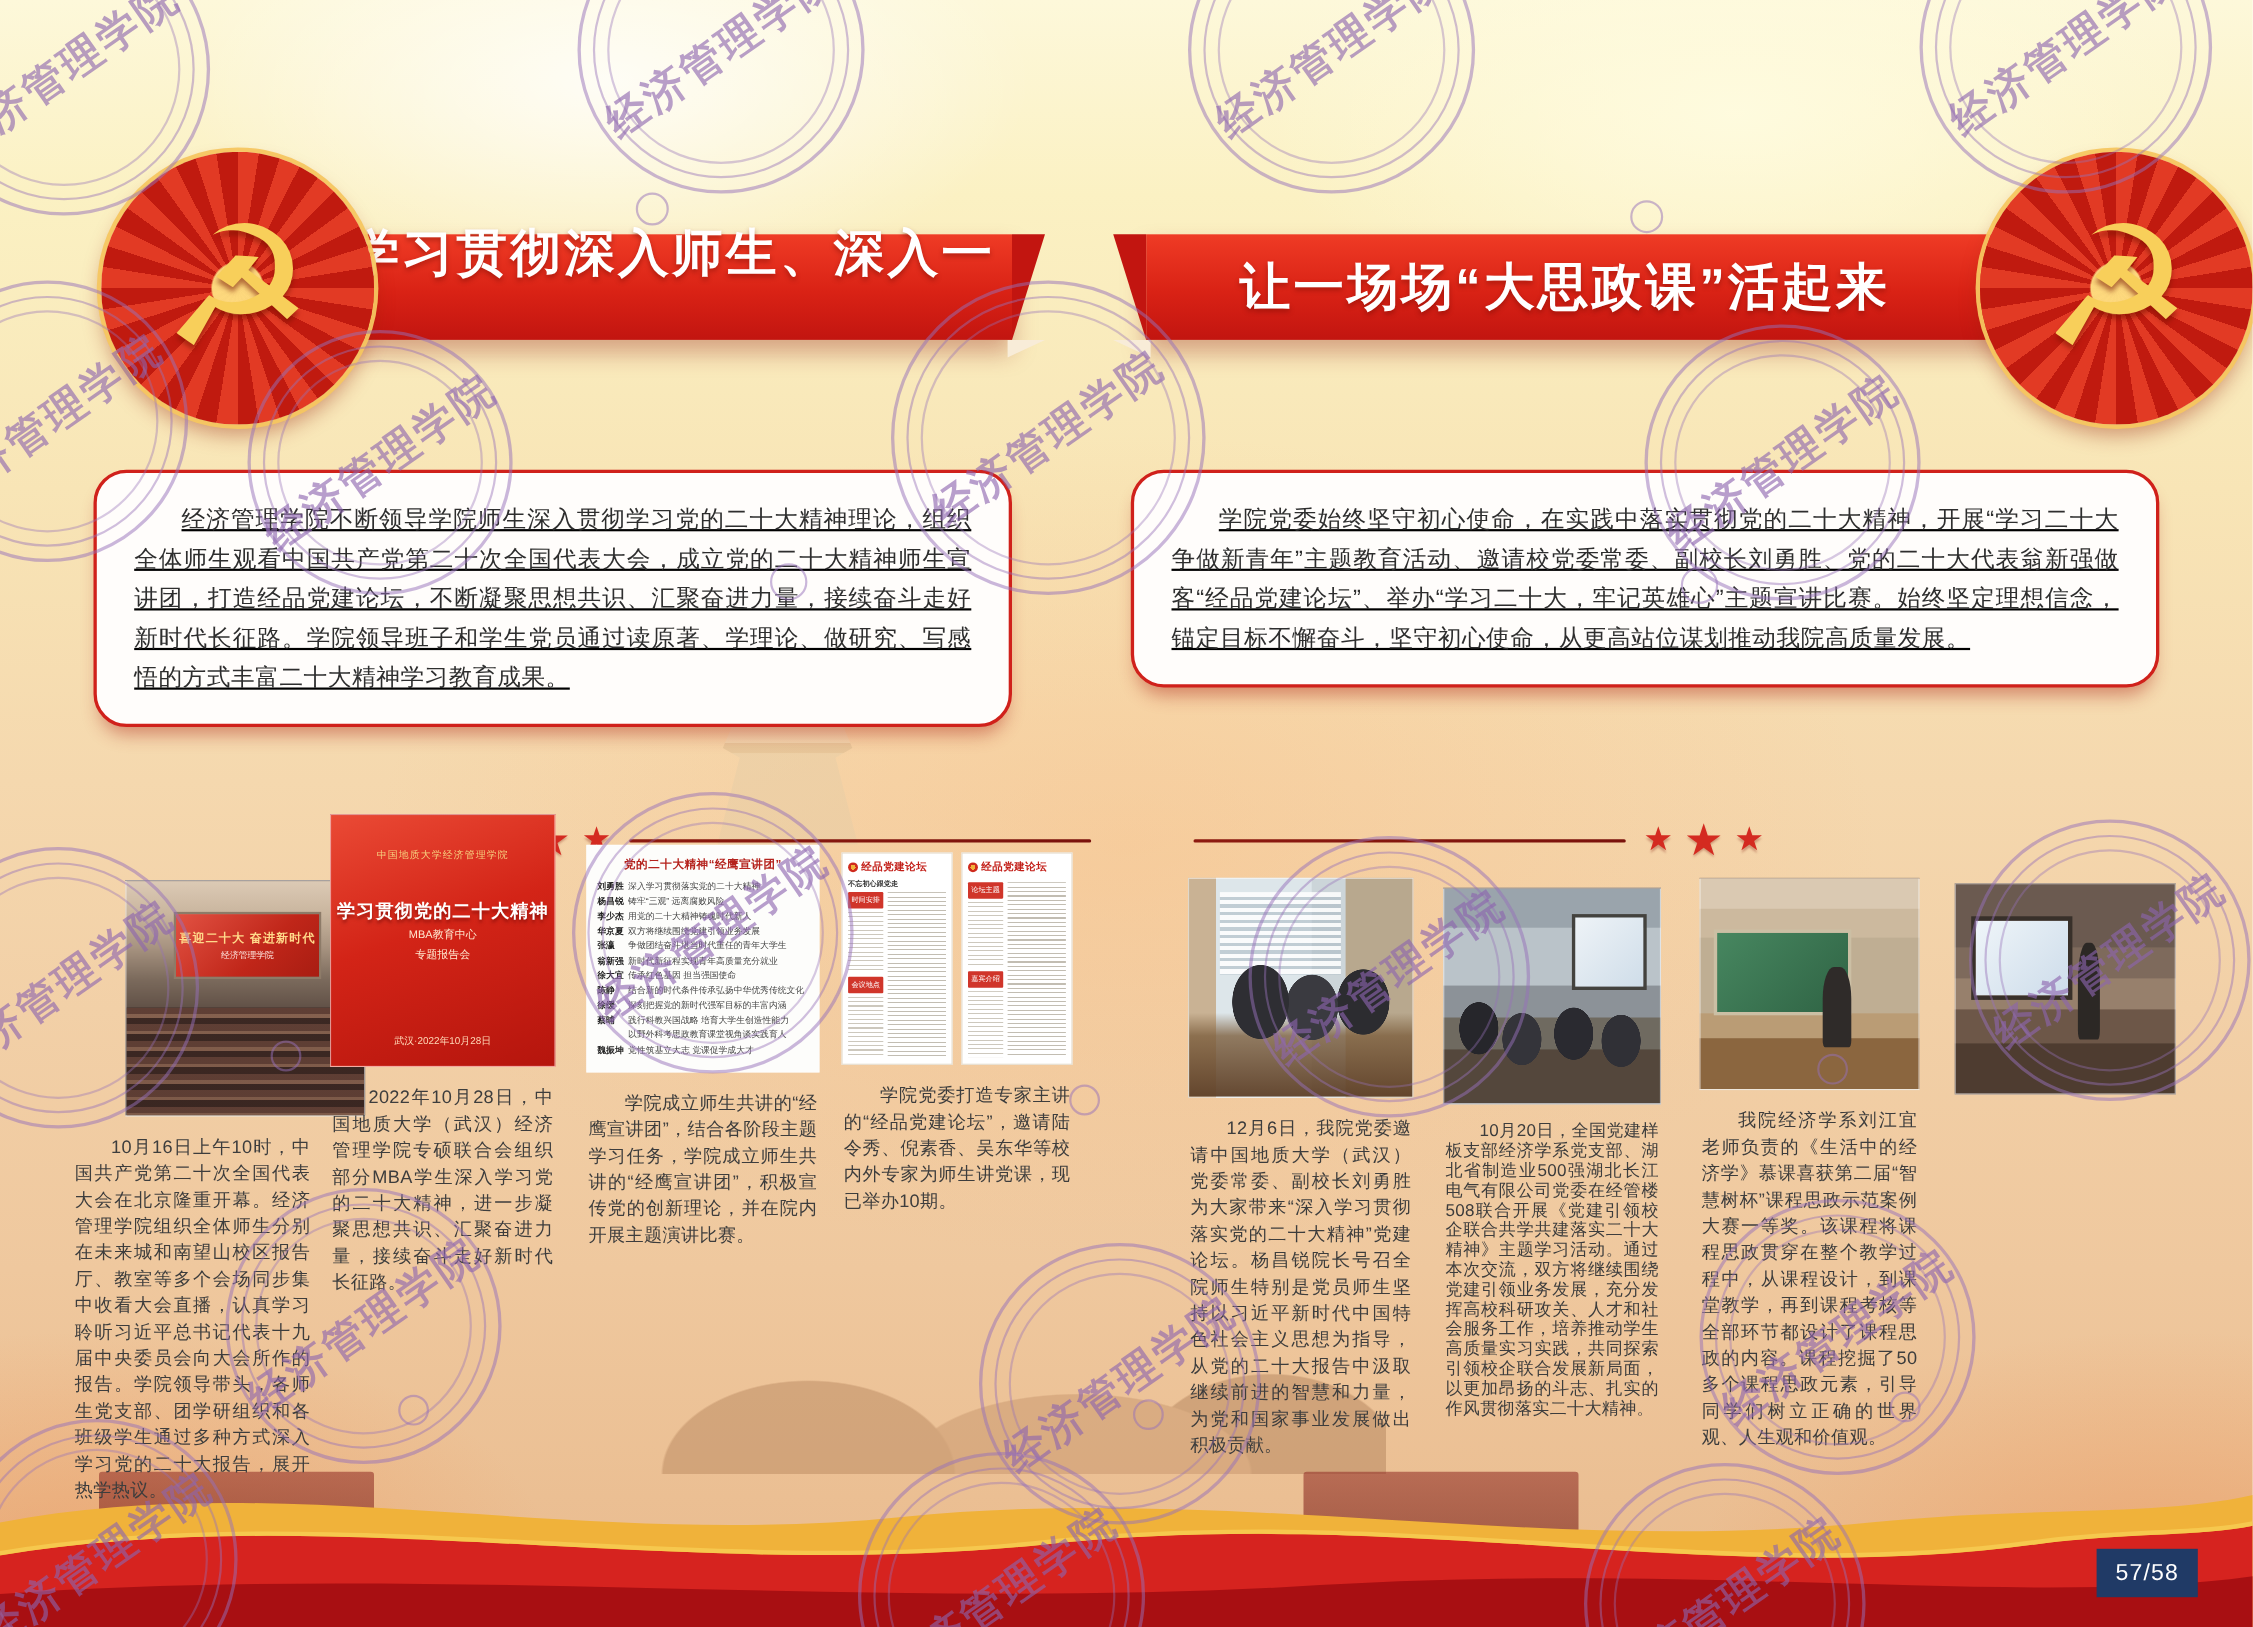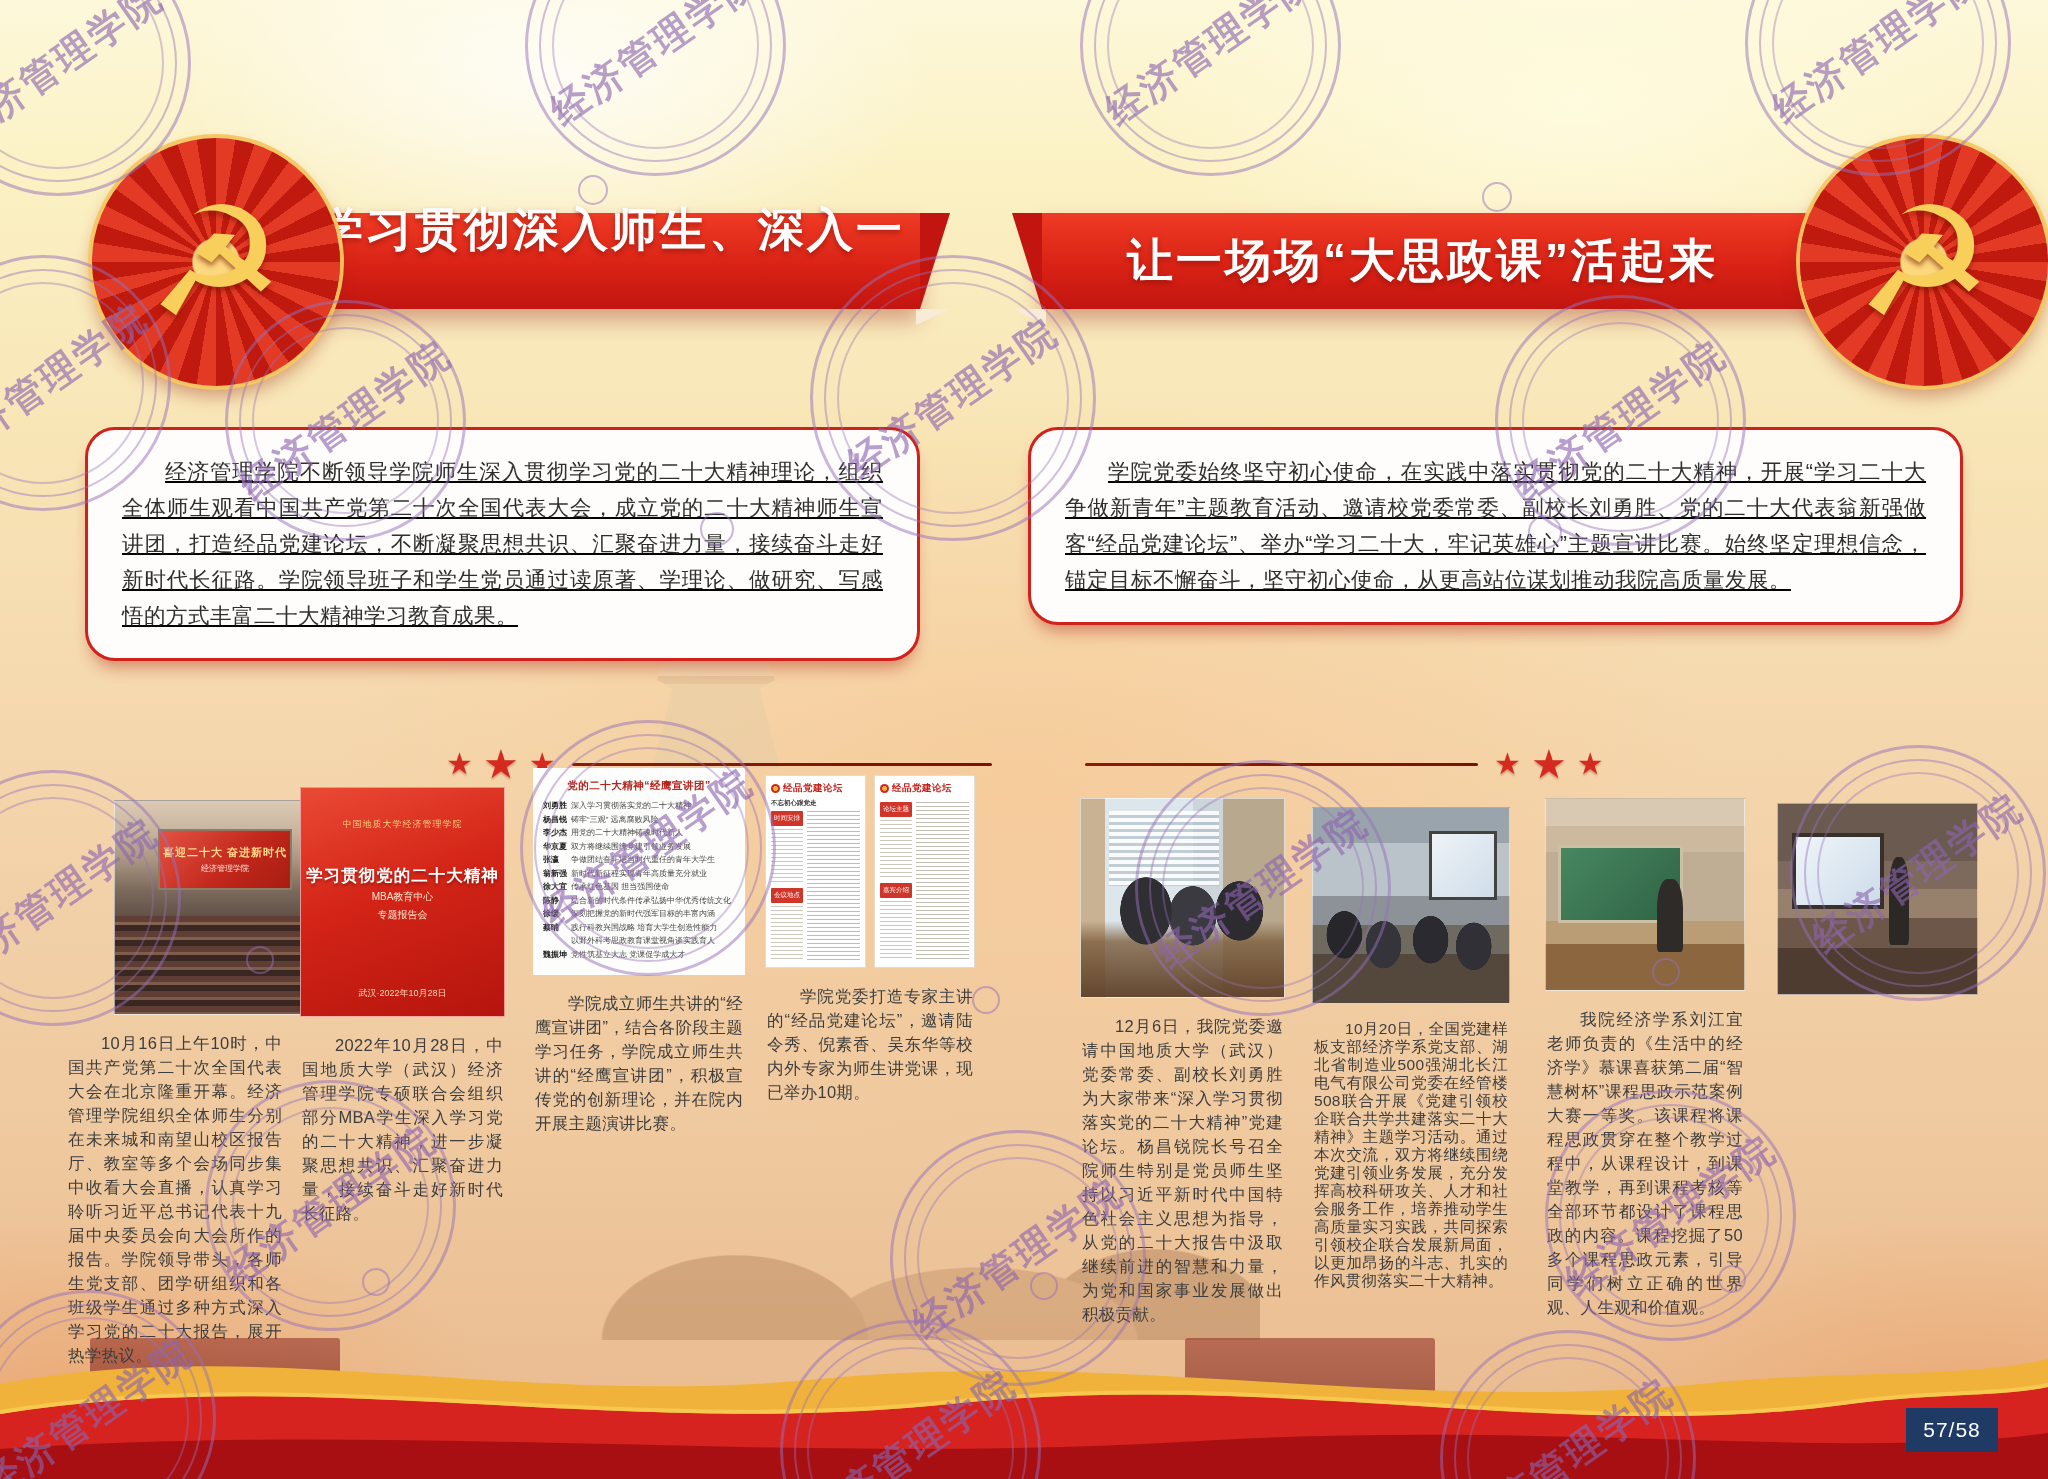--- a/index.html
+++ b/index.html
@@ -180,21 +180,21 @@
   <div class="col" style="left:66px;top:800px;width:218px;">
     <div class="photo ph1" style="height:215px;">
       <div class="ph1-screen">
         <span class="l1">喜迎二十大 奋进新时代</span>
         <span class="l2">经济管理学院</span>
       </div>
     </div>
     <p class="caption">10月16日上午10时，中国共产党第二十次全国代表大会在北京隆重开幕。经济管理学院组织全体师生分别在未来城和南望山校区报告厅、教室等多个会场同步集中收看大会直播，认真学习聆听习近平总书记代表十九届中央委员会向大会所作的报告。学院领导带头，各师生党支部、团学研组织和各班级学生通过多种方式深入学习党的二十大报告，展开热学热议。</p>
   </div>
 
-  <div class="col" style="left:300px;top:787px;width:205px;">
+  <div class="col" style="left:300px;top:740px;width:205px;">
     <div class="photo ph2" style="height:230px;">
       <span class="org">中国地质大学经济管理学院</span>
       <span class="title">学习贯彻党的二十大精神</span>
       <span class="sub">MBA教育中心</span>
       <span class="sub2">专题报告会</span>
       <span class="date">武汉·2022年10月28日</span>
     </div>
     <p class="caption">2022年10月28日，中国地质大学（武汉）经济管理学院专硕联合会组织部分MBA学生深入学习党的二十大精神，进一步凝聚思想共识、汇聚奋进力量，接续奋斗走好新时代长征路。</p>
   </div>
 

